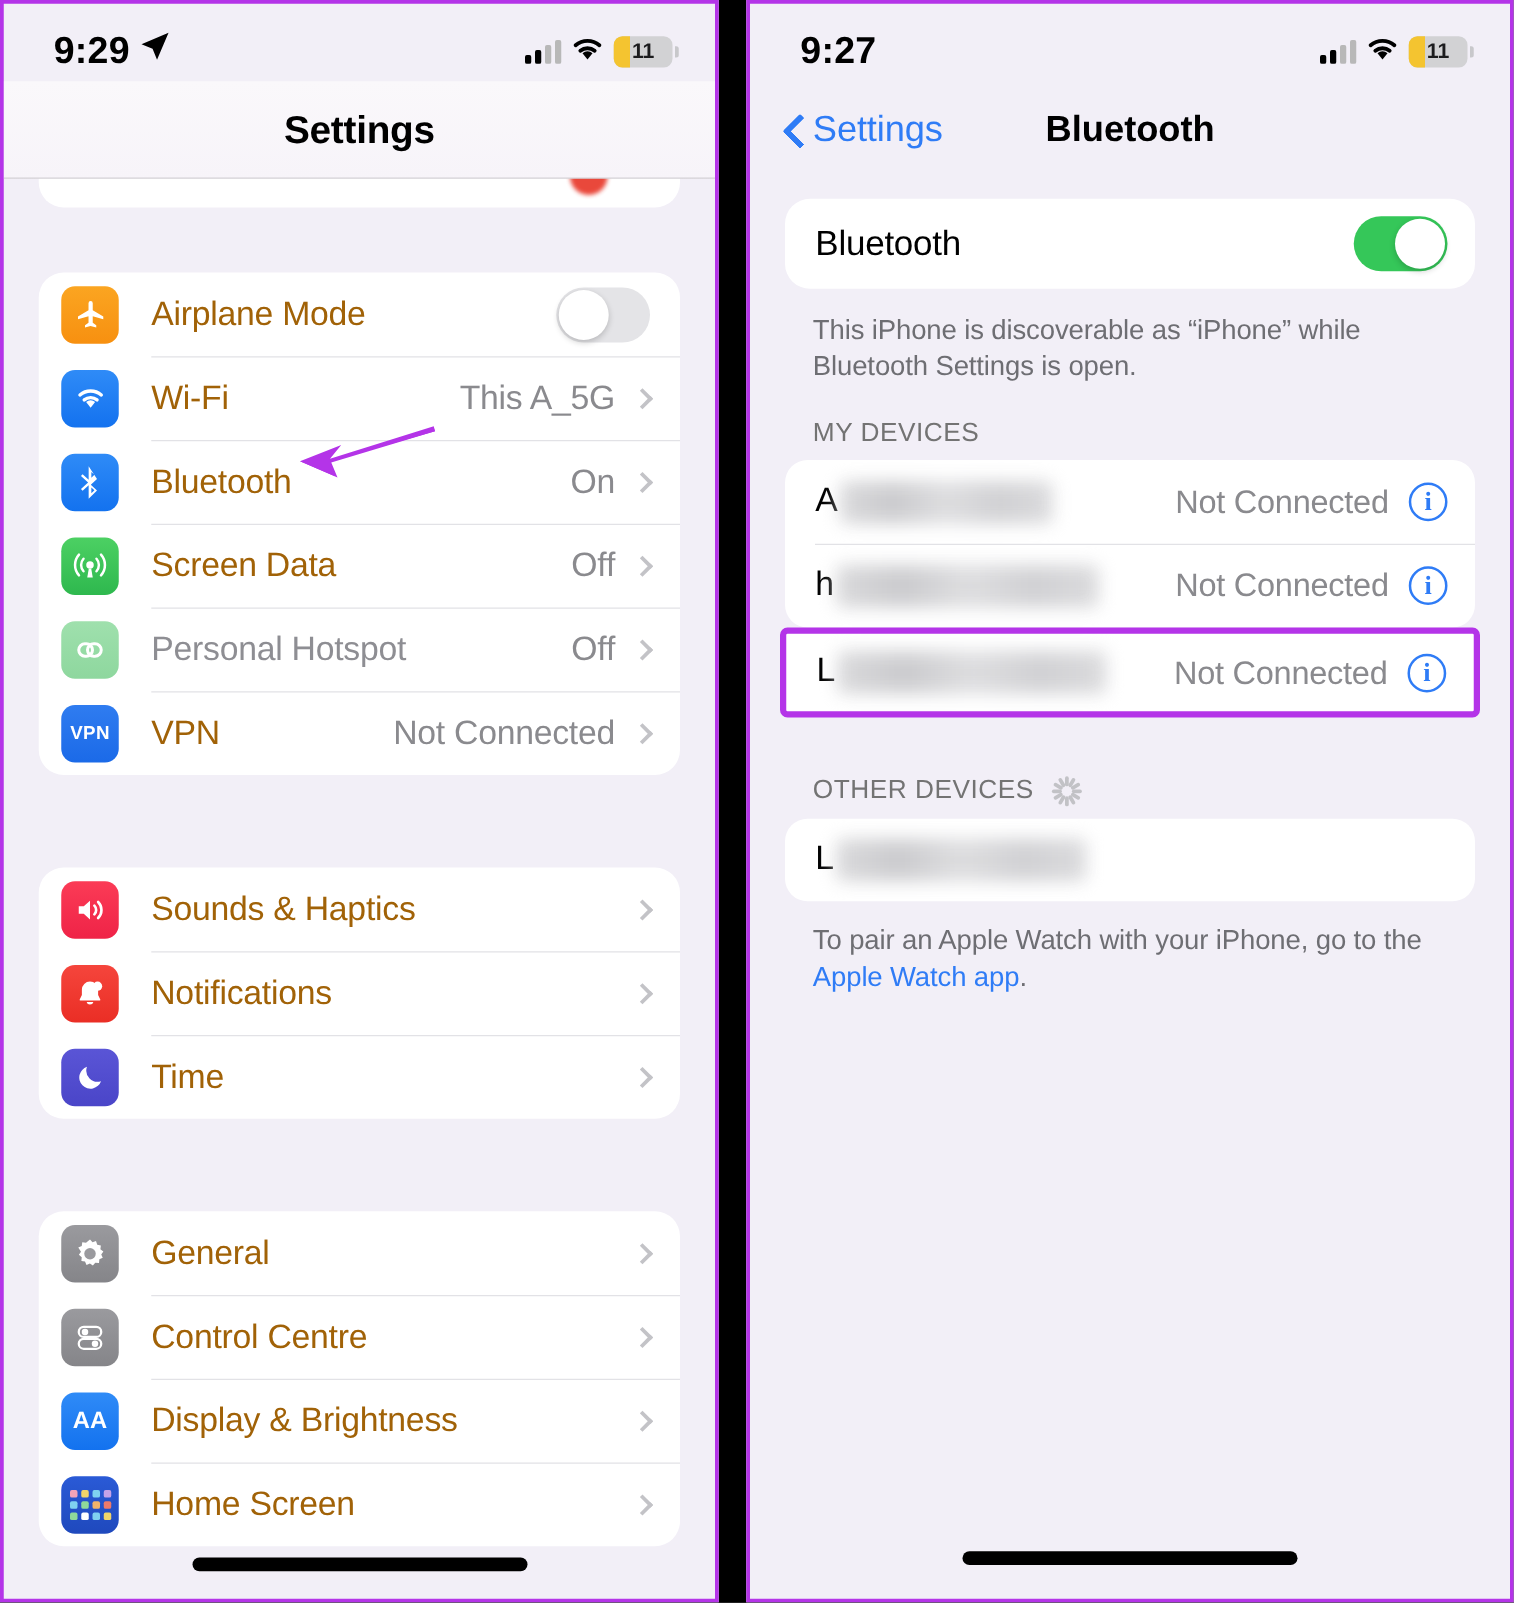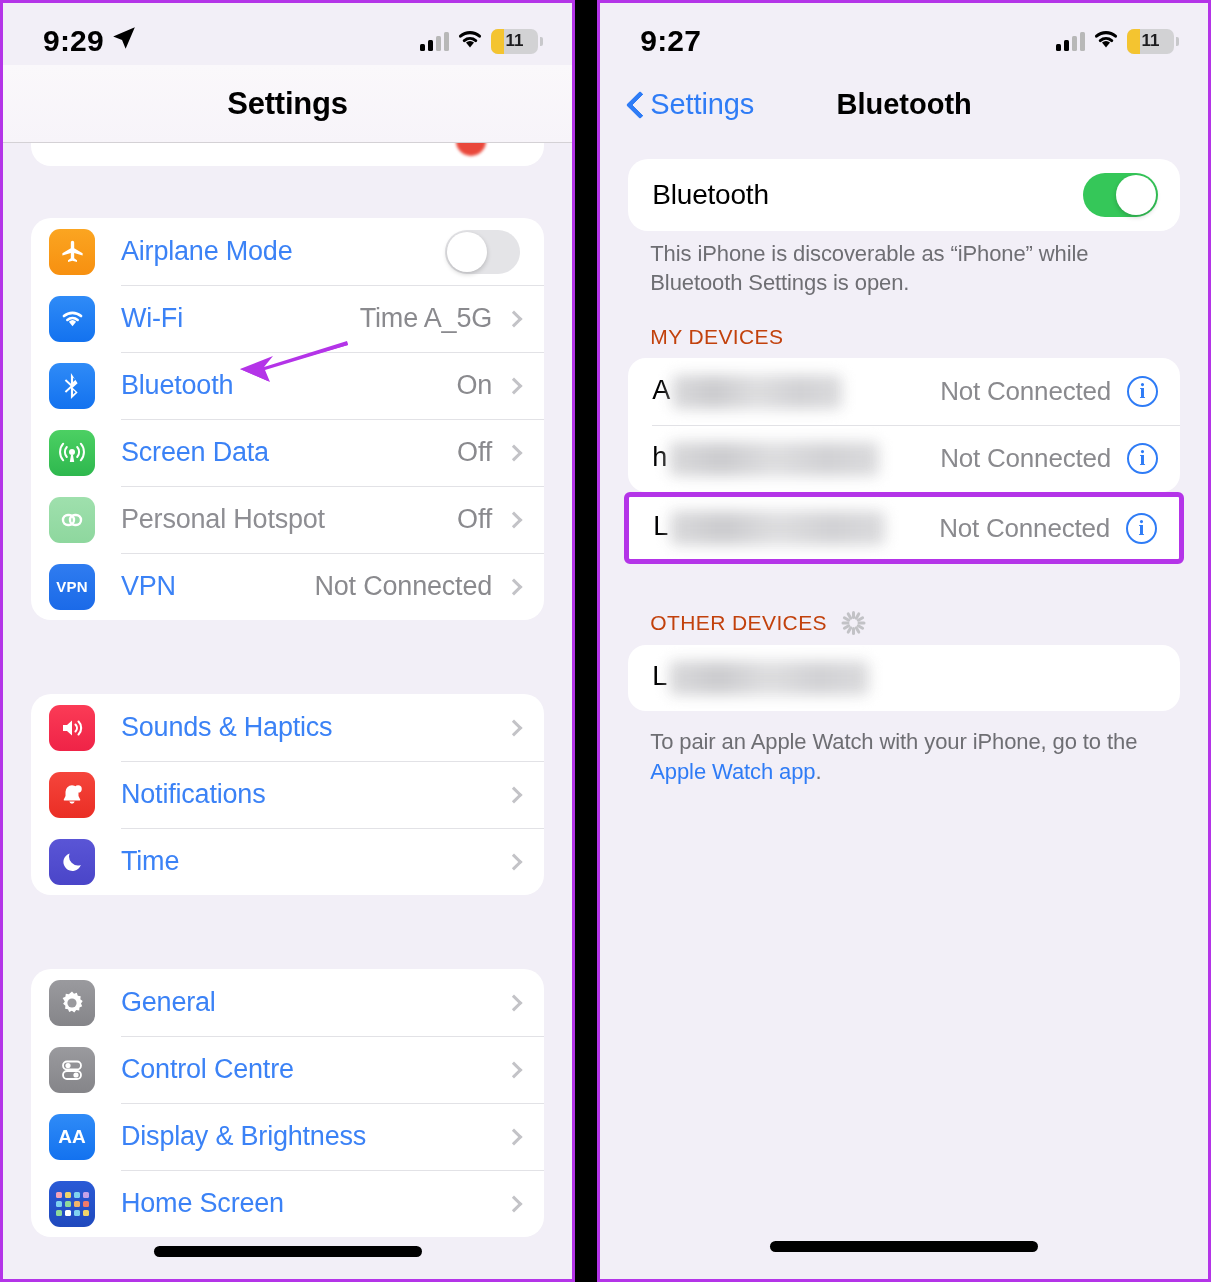--- a/index.html
+++ b/index.html
@@ -96,21 +96,21 @@
 
   .row { display:flex; align-items:center; height: 67px; padding-left: 18px; position:relative; cursor:pointer; }
   .row + .row::before{
     content:""; position:absolute; left: 90px; right:0; top:0; height:1px; background:#e2e2e6;
   }
   .ic {
     width: 46px; height: 46px; border-radius: 11px; flex:0 0 auto;
     display:flex; align-items:center; justify-content:center;
     color:#fff; font-size: 24px; margin-right: 26px;
   }
-  .row-label { font-size: 27px; color:#3b82f6; letter-spacing:-.2px; flex:1; }
+  .row-label { font-size: 27px; color:#a16207; letter-spacing:-.2px; flex:1; }
   .row-label.dim { color:#8e8e93; }
   .row-value { font-size: 27px; color:#8a8a8e; margin-right: 16px; letter-spacing:-.2px; }
   .chev { width: 12px; height: 12px; border-right: 3.5px solid #c3c3c7; border-top: 3.5px solid #c3c3c7; transform: rotate(45deg); margin-right: 24px; flex:0 0 auto; }
 
   
   .toggle { width: 75px; height: 44px; border-radius: 22px; background:#e4e4e7; position:relative; margin-right: 24px; flex:0 0 auto; cursor:pointer; }
   .toggle .knob { position:absolute; top:2px; left:2px; width:40px; height:40px; border-radius:50%; background:#fff; box-shadow:0 2px 5px rgba(0,0,0,.2); }
   .toggle.on { background:#35c759; }
   .toggle.on .knob { left:auto; right:2px; }
 
@@ -140,22 +140,22 @@
   .home-ind {
     position:absolute; bottom: 22px; left: 50%; transform: translateX(-50%);
     width: 268px; height: 11px; border-radius: 6px; background:#000;
   }
   .home-ind.lower { bottom: 27px; }
 
   
   .scroll-right { padding: 16px 28px 0 28px; }
   .bt-card { background:#fff; border-radius: 20px; height: 72px; display:flex; align-items:center; padding: 0 22px 0 24px; }
   .bt-card .lbl { font-size: 28px; color:#000; flex:1; letter-spacing:-.2px; }
-  .footnote { font-size: 22px; line-height: 1.32; color:#6e6e73; padding: 8px 22px 0 22px; letter-spacing:-.1px; }
-  .sect-hdr { font-size: 21px; color:#c2410c; letter-spacing:.4px; padding: 28px 22px 9px 22px; display:flex; align-items:center; gap:13px; }
+  .footnote { font-size: 22px; line-height: 1.32; color:#6e6e73; padding: 18px 22px 0 22px; letter-spacing:-.1px; }
+  .sect-hdr { font-size: 21px; color:#737373; letter-spacing:.4px; padding: 28px 22px 9px 22px; display:flex; align-items:flex-start; gap:13px; }
 
   .dev-card { background:#fff; border-radius: 18px; overflow:hidden; }
   .dev-row { height: 67px; display:flex; align-items:center; padding: 0 22px 0 24px; position:relative; cursor:pointer; }
   .dev-row + .dev-row::before { content:""; position:absolute; left:24px; right:0; top:0; height:1px; background:#e2e2e6; }
   .dev-name { font-size: 27px; color:#000; flex:1; position:relative; letter-spacing:-.2px; white-space:nowrap; }
   .dev-name .redact {
     display:inline-block; vertical-align:middle; height: 34px; border-radius:5px;
     background: linear-gradient(90deg,#d8d8da,#c9c9cc,#dcdcde,#cfcfd2,#d9d9db);
     filter: blur(7px); opacity:.95; margin-left:2px;
   }
@@ -247,21 +247,21 @@
 
         <div class="row">
           <span class="ic ic-wifi">
             <svg width="27" height="21" viewBox="0 0 30 22">
               <path d="M15 19.5l4-5a6 6 0 0 0-8 0z" fill="#fff"></path>
               <path d="M5.5 8.2a14.5 14.5 0 0 1 19 0" stroke="#fff" stroke-width="3" fill="none" stroke-linecap="round"></path>
               <path d="M9.3 12.6a9 9 0 0 1 11.4 0" stroke="#fff" stroke-width="3" fill="none" stroke-linecap="round"></path>
             </svg>
           </span>
           <span class="row-label">Wi-Fi</span>
-          <span class="row-value">Time A_5G</span>
+          <span class="row-value">This A_5G</span>
           <span class="chev"></span>
         </div>
 
         <div class="row">
           <span class="ic ic-bt">
             <svg width="18" height="28" viewBox="0 0 16 26">
                 <path d="M7 1v10L2.5 6.8 1.3 8.1 6.6 13l-5.3 4.9 1.2 1.3L7 15v10l6.2-6-4.6-4.3 4.6-4.3zM9 5.2l2.3 2.1L9 9.4zm0 11.5l2.3 2.1L9 20.9z" fill="#fff"></path>
               </svg>
           </span>
           <span class="row-label">Bluetooth</span>

